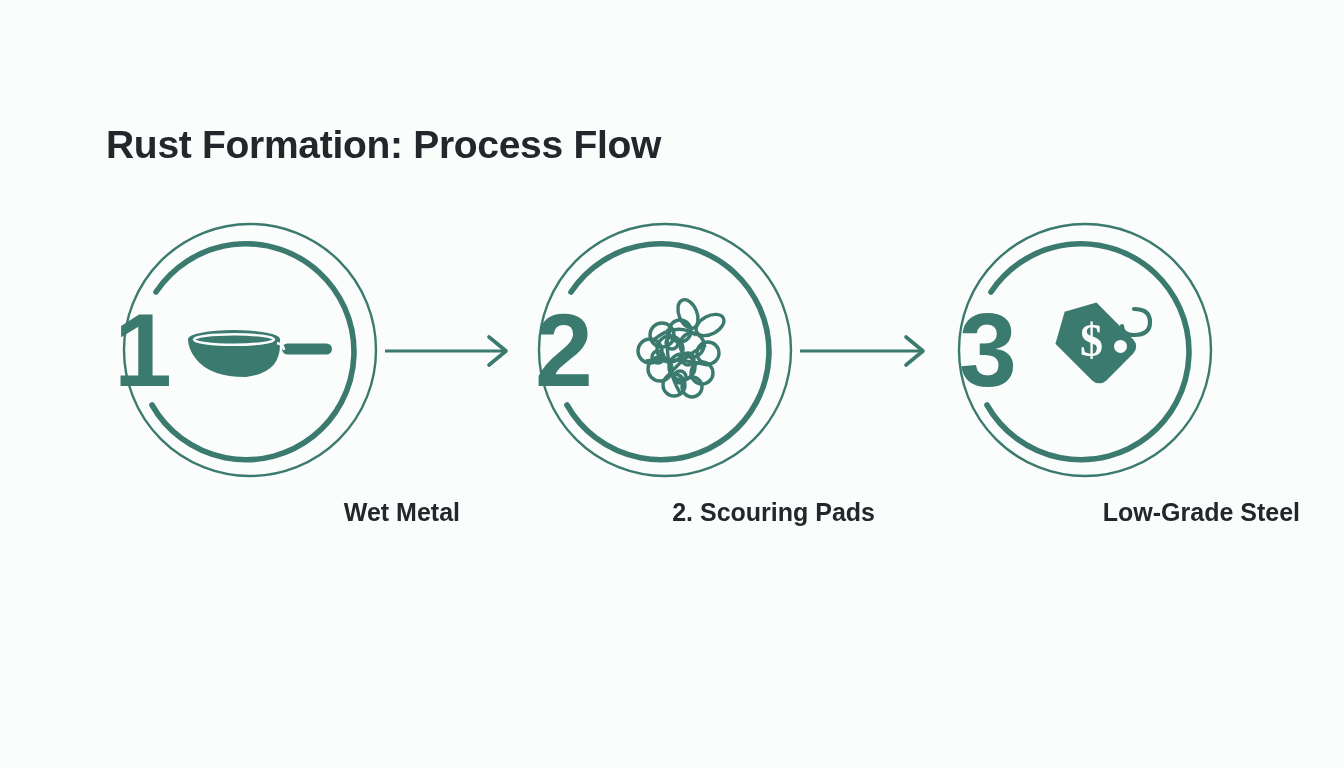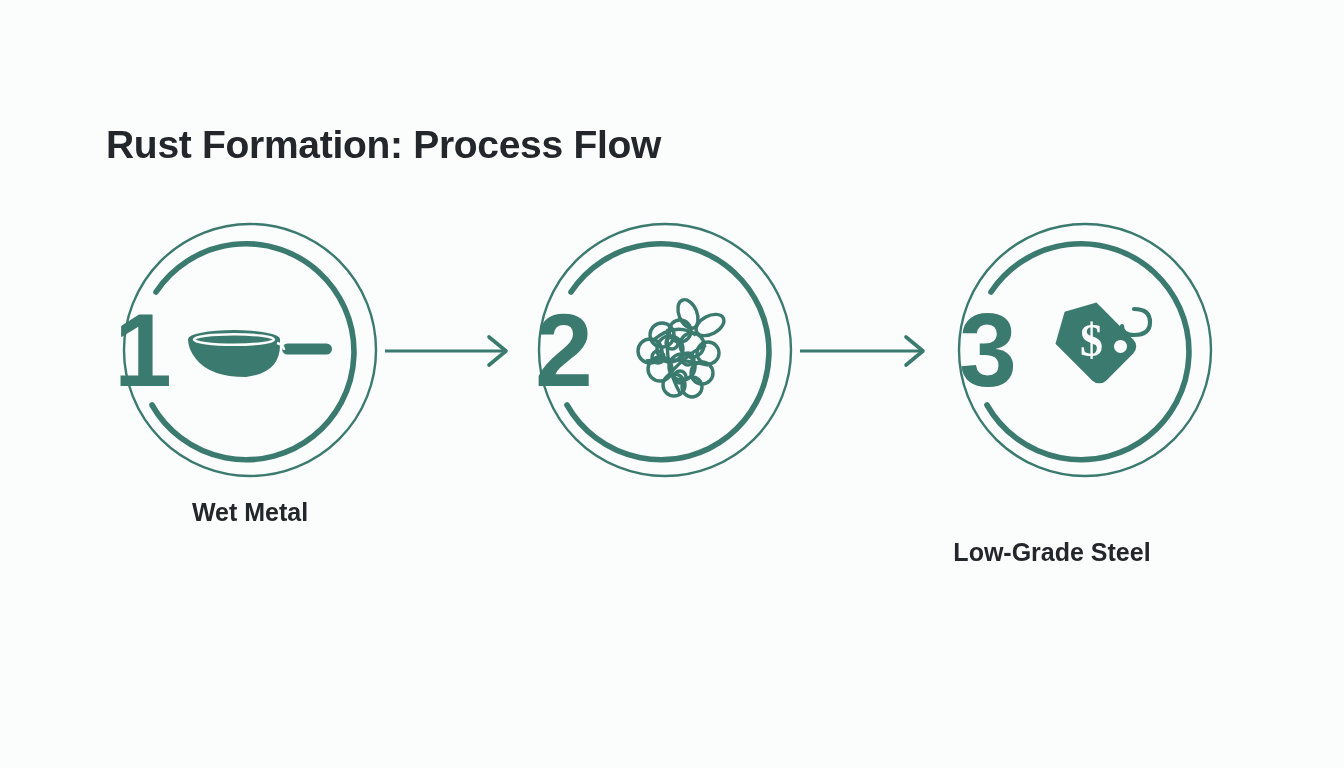--- a/index.html
+++ b/index.html
@@ -74,29 +74,29 @@
     transform: translateY(-50%);
   }
   .step-1 .step-icon { left: 62px; width: 150px; height: 70px; }
   .step-2 .step-icon { left: 85px; width: 120px; height: 110px; }
   .step-3 .step-icon { left: 85px; width: 120px; height: 110px; }
 
   .step-label {
     position: absolute;
     top: 498px;
     width: 420px;
-    text-align: center;
+    text-align: right;
     font-size: 25px;
     font-weight: bold;
     color: #23272b;
     white-space: nowrap;
   }
   .label-1 { left: 40px; }
   .label-2 { left: 455px; }
-  .label-3 { left: 842px; margin-top: 40px; }
+  .label-3 { left: 880px; }
 
   .arrow {
     position: absolute;
     top: 336px;
     height: 30px;
   }
   .arrow-1 { left: 385px; width: 130px; }
   .arrow-2 { left: 800px; width: 132px; }
   .arrow svg { display: block; overflow: visible; }
 </style>
@@ -187,15 +187,16 @@
   </div>
 
   <div class="arrow arrow-2">
     <svg viewBox="0 0 132 30" width="132" height="30">
       <line x1="0" y1="15" x2="120" y2="15" stroke="#3b7a6e" stroke-width="3.2"></line>
       <polyline points="106,1 123,15 106,29" fill="none" stroke="#3b7a6e" stroke-width="3.6" stroke-linecap="round" stroke-linejoin="round"></polyline>
     </svg>
   </div>
 
   <div class="step-label label-1">Wet Metal</div>
+  <div class="step-label label-2">2. Scouring Pads</div>
   <div class="step-label label-3">Low-Grade Steel</div>
 
 </div>
 
 </body></html>

